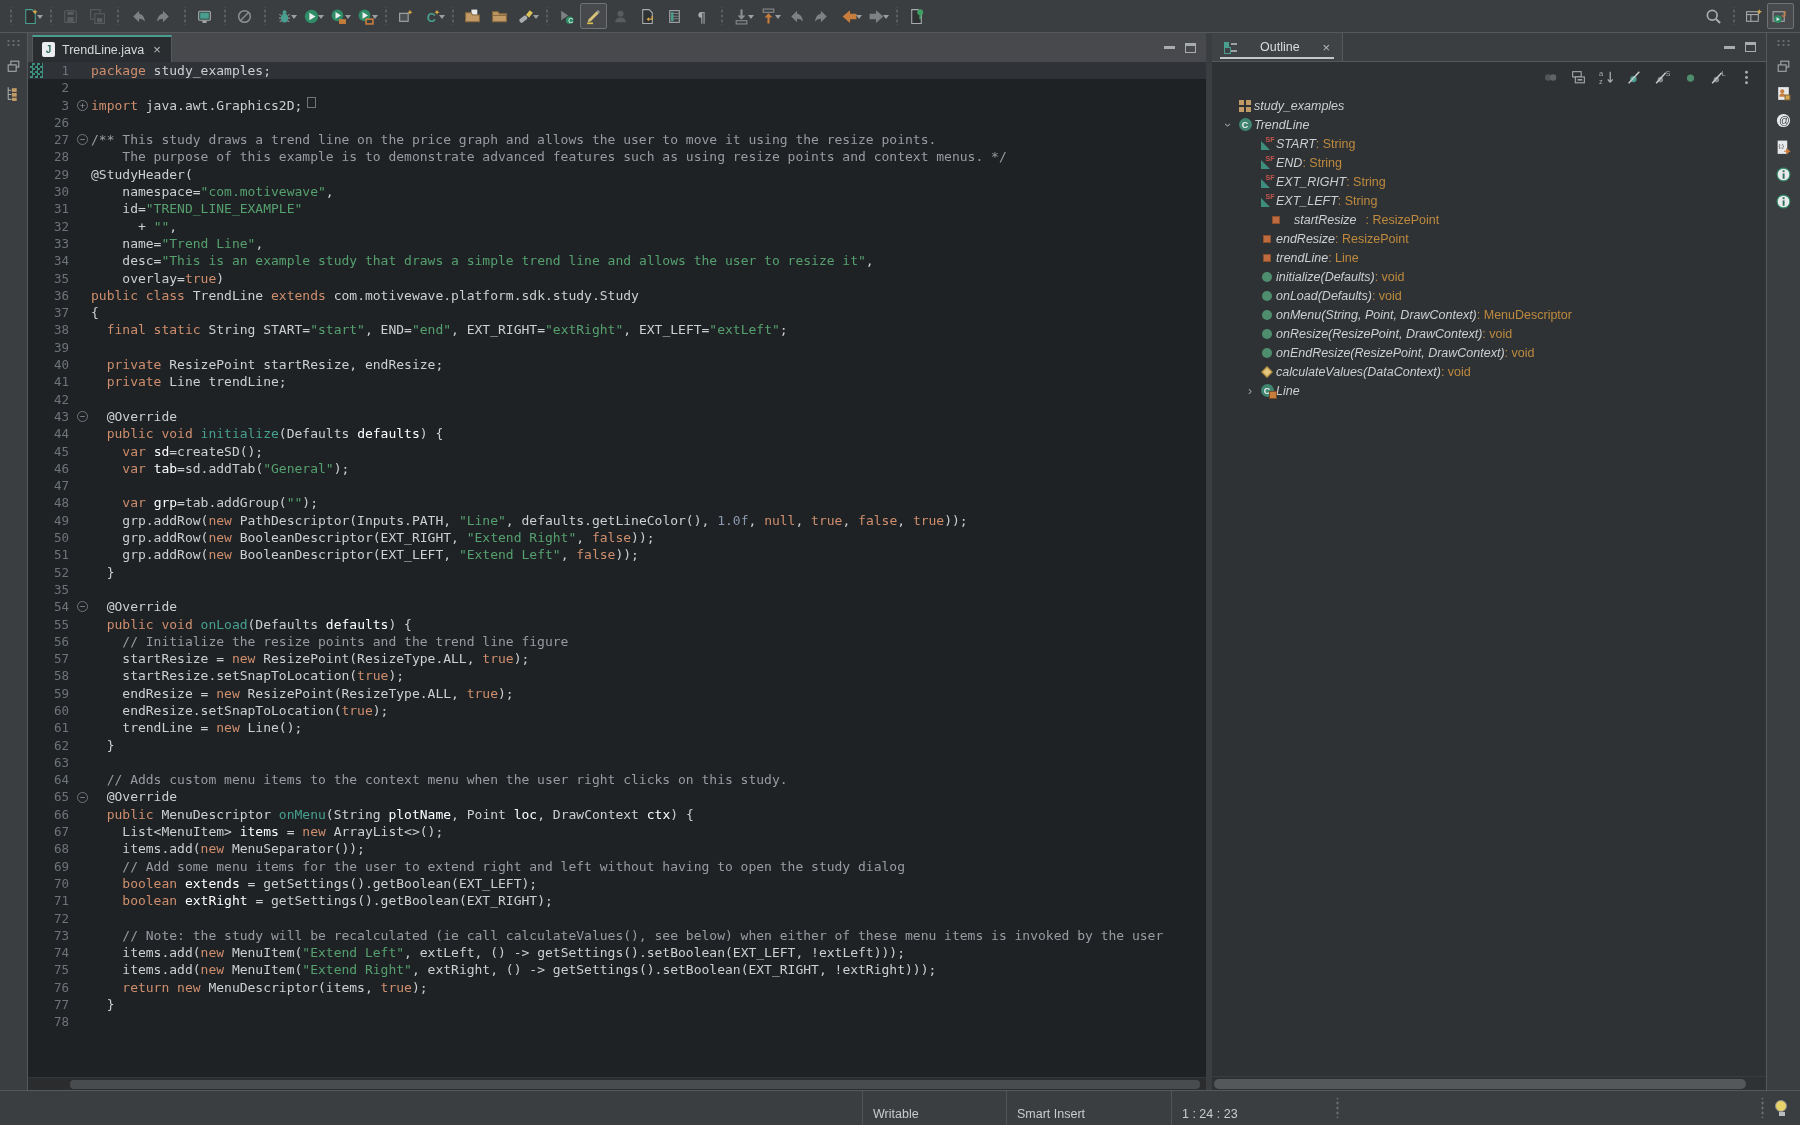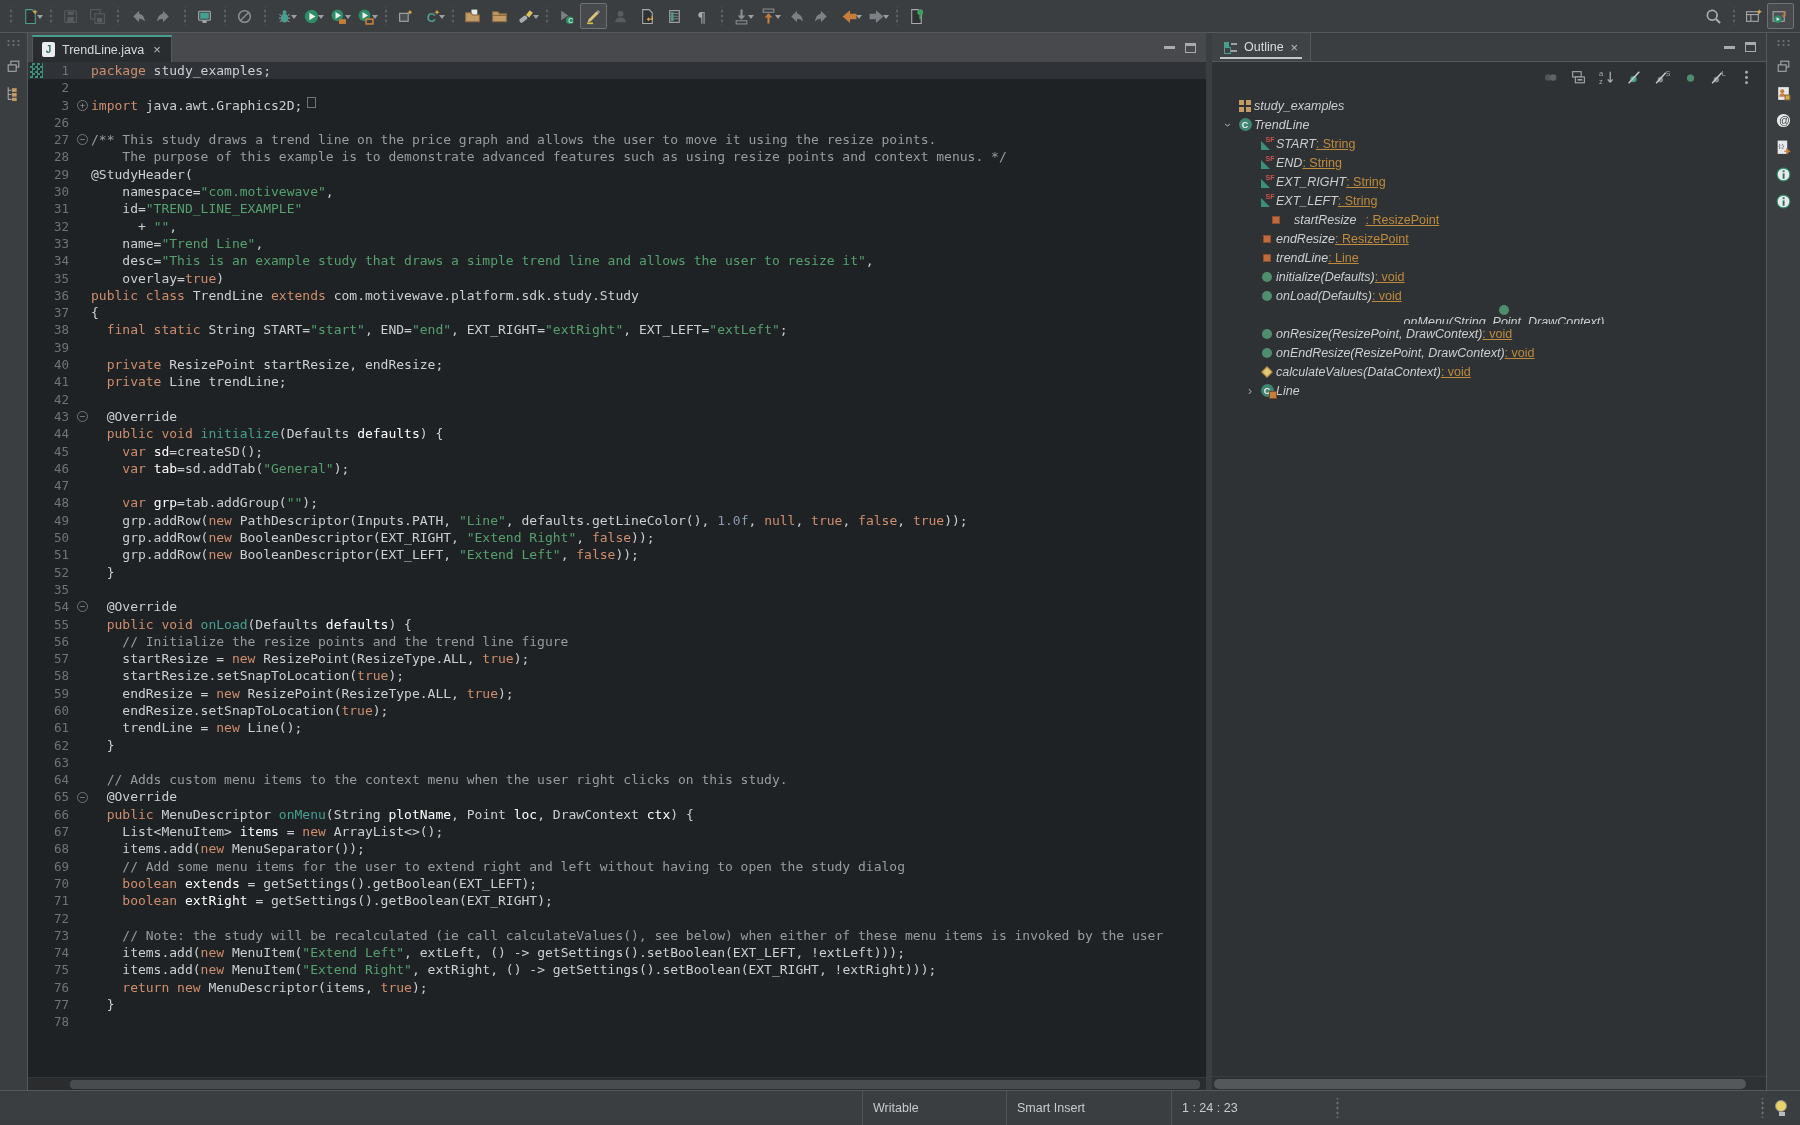--- a/index.html
+++ b/index.html
@@ -70,39 +70,39 @@
     border-top:1px solid #34373A;}
   .hscroll .thumb{position:absolute;top:2px;height:9px;background:#494C4F;border-radius:4px;}
 
   
   .sash{width:6px;background:var(--chrome);}
 
   
   .outline-col{width:554px;flex:0 0 auto;display:flex;flex-direction:column;background:var(--panelbg);}
   .otabbar{height:29px;background:var(--chrome);border-bottom:1px solid var(--border);
     display:flex;align-items:center;flex:0 0 auto;}
-  .otab{height:100%;display:flex;align-items:center;gap:7px;padding:0 12px;font-size:12.5px;
+  .otab{height:100%;display:flex;align-items:center;gap:23px;padding:0 12px;font-size:12.5px;
     color:#DADCDE;border-right:1px solid var(--border);position:relative;background:#404345;}
   .otab:after{content:"";position:absolute;left:8px;right:8px;bottom:2px;height:2px;background:#C3C6C8;}
   .outline-ico{width:13px;height:13px;position:relative;}
   .outline-ico:before{content:"";position:absolute;left:0;top:1px;width:5px;height:5px;background:#4A9E8F;}
   .outline-ico:after{content:"";position:absolute;left:0;bottom:0;width:5px;height:5px;border:1px solid #4A9E8F;}
   .outline-ico .l1{position:absolute;right:0;top:2px;width:6px;height:2px;background:#9DA0A3;}
   .outline-ico .l2{position:absolute;right:0;bottom:2px;width:6px;height:2px;background:#9DA0A3;}
   .otab .close{color:#B9BCBE;font-size:13px;}
   .otoolbar{height:30px;display:flex;align-items:center;justify-content:flex-end;gap:4px;
     padding:0 8px;background:var(--panelbg);flex:0 0 auto;}
   .otoolbar .tb-btn{width:24px;height:22px;}
   .otree{flex:1;overflow:hidden;font-size:12.5px;padding-top:4px;}
   .trow{height:19px;display:flex;align-items:center;white-space:nowrap;overflow:hidden;}
   .chev{width:16px;flex:0 0 auto;color:#9DA0A3;font-size:12px;text-align:center;}
   .chev.down{transform:rotate(90deg);}
   .ticon{width:18px;flex:0 0 auto;display:flex;align-items:center;justify-content:center;position:relative;}
   .tlabel{color:#CCCED0;font-style:italic;}
-  .tsuffix{color:#BE8A3E;text-decoration:underline;}
+  .tsuffix{color:#BE8A3E;}
   .i-pkg{width:12px;height:12px;background:
     linear-gradient(#C19A66,#C19A66) 0 0/5px 5px no-repeat,
     linear-gradient(#C19A66,#C19A66) 7px 0/5px 5px no-repeat,
     linear-gradient(#C19A66,#C19A66) 0 7px/5px 5px no-repeat,
     linear-gradient(#C19A66,#C19A66) 7px 7px/5px 5px no-repeat;}
   .i-class{width:13px;height:13px;border-radius:50%;background:#3F8570;color:#EDEFF0;font-size:9px;
     font-weight:bold;display:flex;align-items:center;justify-content:center;}
   .i-class.inner:after{content:"";position:absolute;right:-1px;bottom:-2px;width:6px;height:6px;
     background:#C77D3B;border:1px solid #7A4A24;}
   .i-sf{width:13px;height:13px;position:relative;}
@@ -113,21 +113,21 @@
   .i-fld{width:8px;height:8px;background:#BF6B3F;border:1px solid #8A4F2B;}
   .i-mth{width:10px;height:10px;border-radius:50%;background:#4E8E6E;}
   .i-dmth{width:8px;height:8px;transform:rotate(45deg);background:#E3C77C;border:1px solid #B08A3C;}
   .oscroll{height:14px;background:var(--panelbg);border-top:1px solid #3A3D3F;position:relative;flex:0 0 auto;}
   .oscroll .thumb{position:absolute;top:2px;left:2px;height:10px;width:96%;background:#55585B;border-radius:5px;}
 
   
   .statusbar{height:35px;background:var(--chrome);border-top:1px solid var(--border);
     display:flex;align-items:center;font-size:12.5px;color:#C9CBCD;flex:0 0 auto;}
   .sb-left{width:862px;flex:0 0 auto;}
-  .sb-zone{height:100%;display:flex;align-items:center;padding:16px 10px;border-left:1px solid #515456;}
+  .sb-zone{height:100%;display:flex;padding:16px 10px;border-left:1px solid #515456;}
   .sb-zone.w1{width:144px;} .sb-zone.w2{width:165px;} .sb-zone.w3{width:157px;}
   .sb-dots{width:10px;height:20px;margin:0 4px;
     background-image:radial-gradient(circle,#6A6E71 1px,transparent 1.2px);
     background-size:5px 5px;background-repeat:repeat-y;background-position:center;}
   .bulb{width:13px;height:17px;position:relative;margin:0 12px 0 4px;}
   .bulb .glass{width:12px;height:12px;border-radius:50%;background:#E8D26A;border:1px solid #8A8E91;}
   .bulb .base{width:6px;height:4px;background:#B9BCBE;margin:0 auto;}
 </style>
 </head>
 <body>
@@ -621,21 +621,21 @@
             <span class="tsuffix"> : void</span>
           </div>
           <div class="trow" style="padding-left: 30px;">
             <span class="chev"></span>
             <span class="ticon">
               <span class="i-mth"></span>
             </span>
             <span class="tlabel">onLoad(Defaults)</span>
             <span class="tsuffix"> : void</span>
           </div>
-          <div class="trow" style="padding-left: 30px; flex-direction: column;">
+          <div class="trow" style="padding-left: 30px;">
             <span class="chev"></span>
             <span class="ticon">
               <span class="i-mth"></span>
             </span>
             <span class="tlabel">onMenu(String, Point, DrawContext)</span>
             <span class="tsuffix"> : MenuDescriptor</span>
           </div>
           <div class="trow" style="padding-left: 30px;">
             <span class="chev"></span>
             <span class="ticon">

